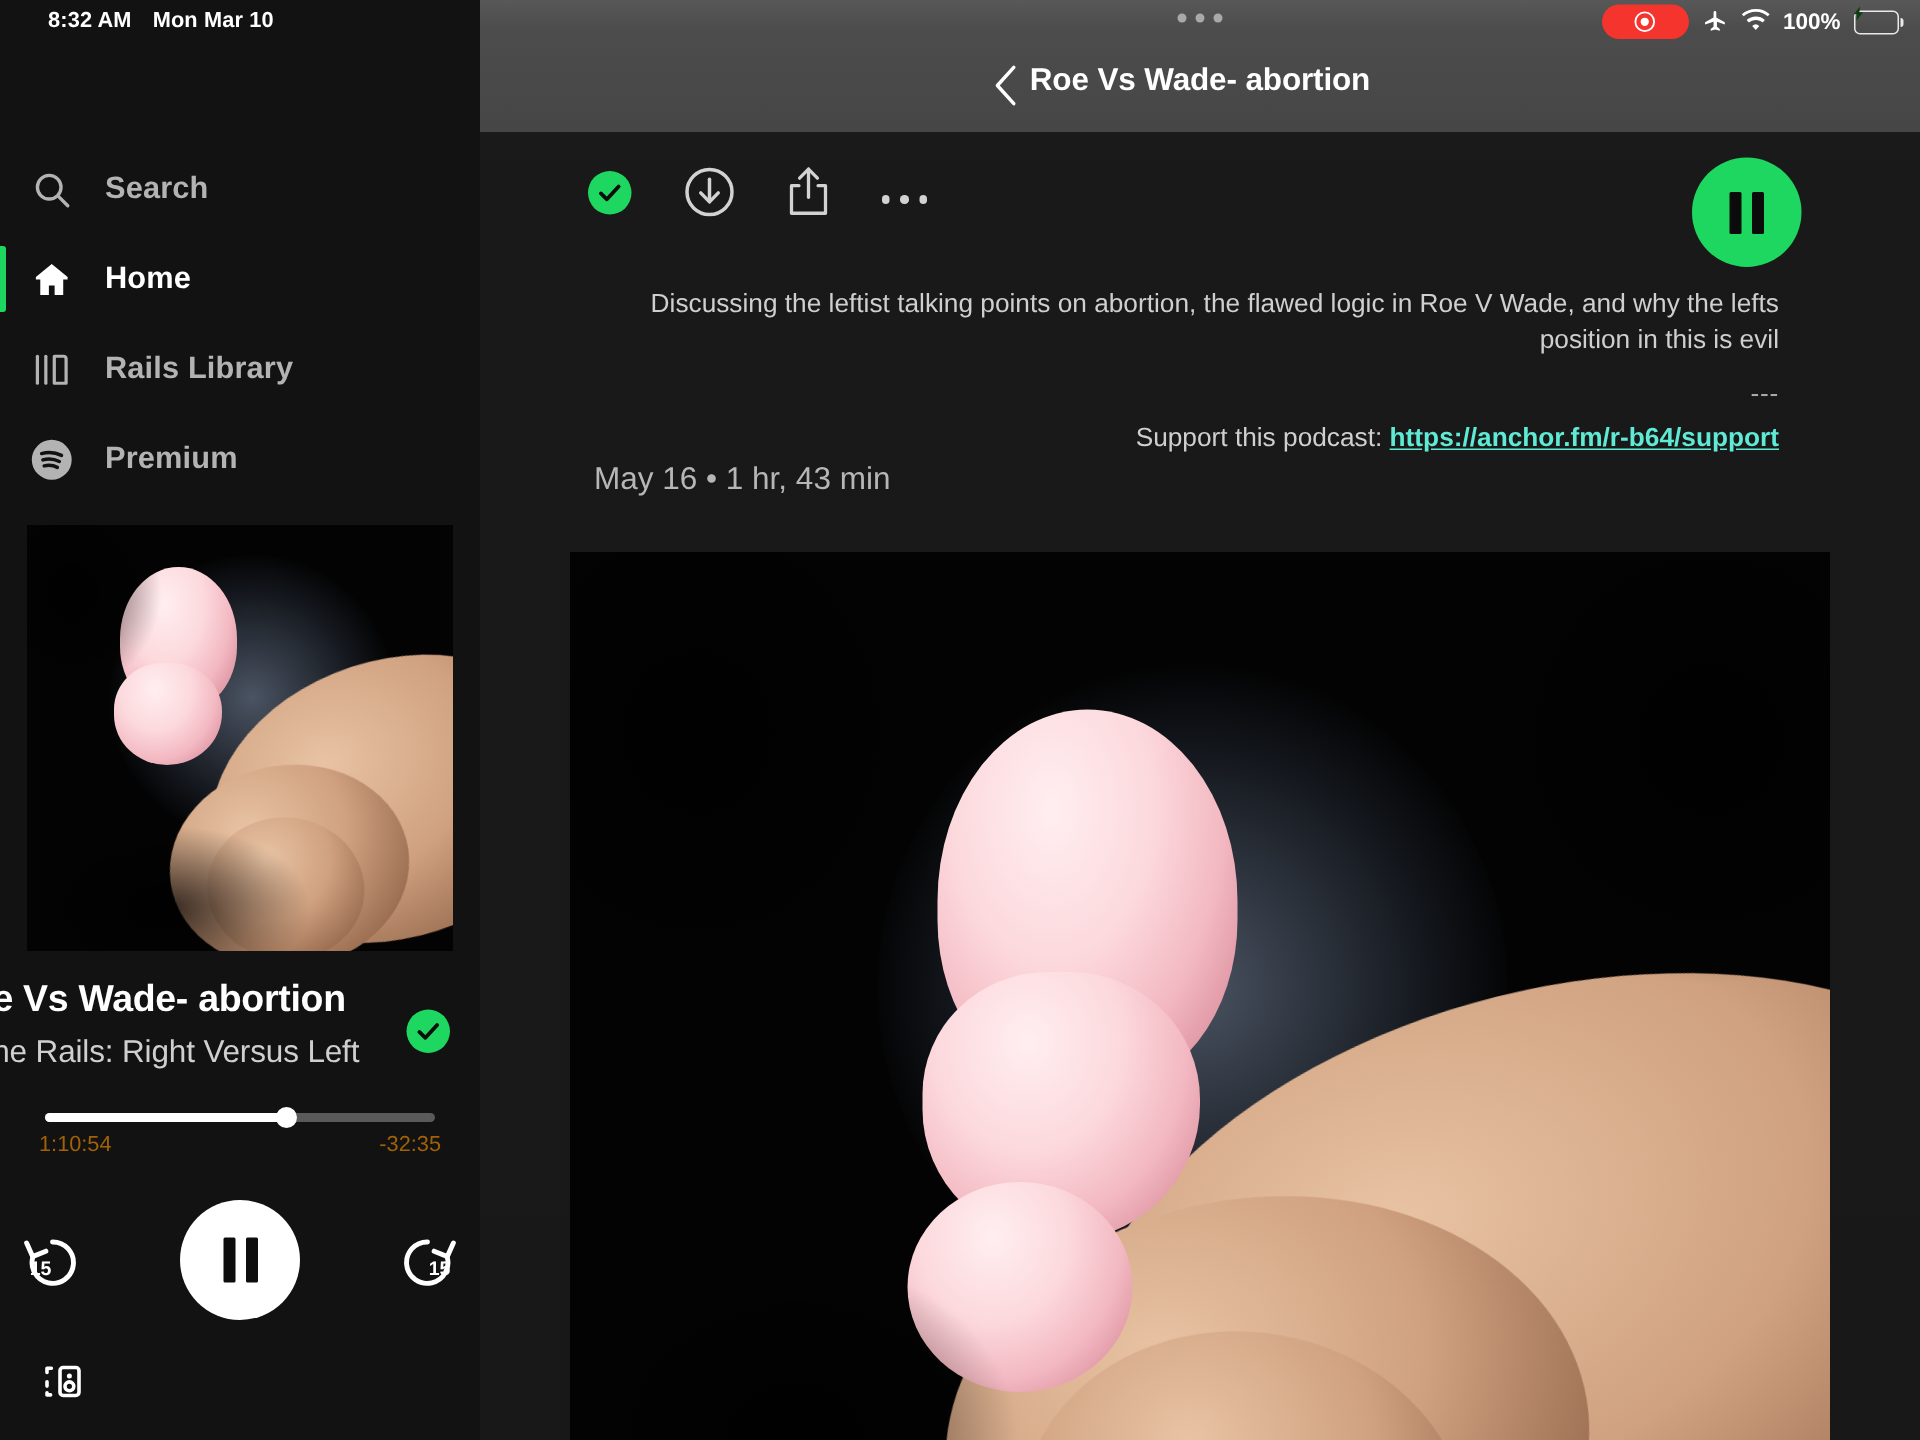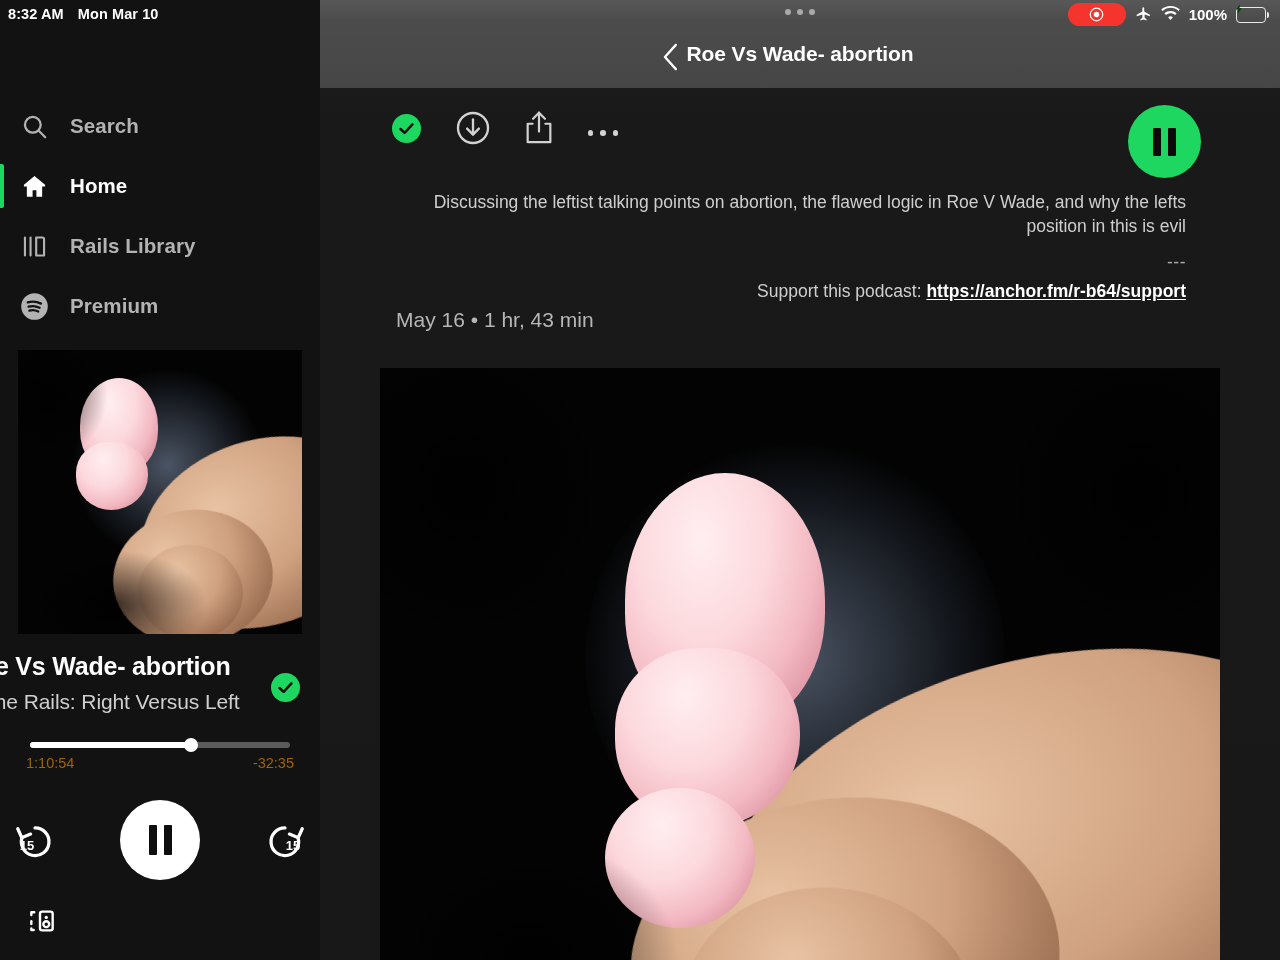--- a/index.html
+++ b/index.html
@@ -12,21 +12,21 @@
   }
   .screen { position:relative; width:1280px; height:960px; background:#121212; }
 
   
   .sidebar {
     position:absolute; left:0; top:0; width:320px; height:960px;
     background:#121212; overflow:hidden;
   }
   .statusbar {
     position:absolute; left:0; top:0; width:320px; height:28px;
-    display:flex; align-items:center; padding-left:8px; gap:14px;
+    display:flex; align-items:center; padding-left:32px; gap:14px;
     font-size:14.5px; font-weight:700; color:#fff; letter-spacing:.1px;
   }
   .nav { position:absolute; top:96px; left:0; width:320px; }
   .nav-item {
     position:relative; display:flex; align-items:center; height:60px;
     padding-left:18px; gap:20px;
   }
   .nav-item .nav-label { font-size:20.5px; font-weight:700; color:#b3b3b3; letter-spacing:.1px; }
   .nav-item.active .nav-label { color:#fff; }
   .nav-item.active::before {
@@ -159,21 +159,21 @@
     background:#1ed760; display:flex; align-items:center; justify-content:center;
   }
   .act-play .pausebars i { background:#0b0b0b; width:8px; height:28px; }
 
   .desc {
     position:absolute; left:76px; top:190px; width:790px;
     font-size:17.5px; line-height:24px; color:#cfcfcf; font-weight:400;text-align:right;
   }
   .desc .dashes { display:block; margin-top:12px; color:#a8a8a8; letter-spacing:.5px; }
   .desc .support { display:block; margin-top:5px; }
-  .desc .link { color:#ffffff; font-weight:700; text-underline-offset:2px; }
+  .desc .link { color:#5eead4; font-weight:700; text-underline-offset:2px; }
   .meta {
     position:absolute; left:76px; top:308px;
     font-size:21px; color:#b6b6b6; font-weight:400;
   }
 
   .bigimg {
     position:absolute; left:60px; top:368px; width:840px; height:592px;
     background:#000; overflow:hidden;
   }
 </style>

